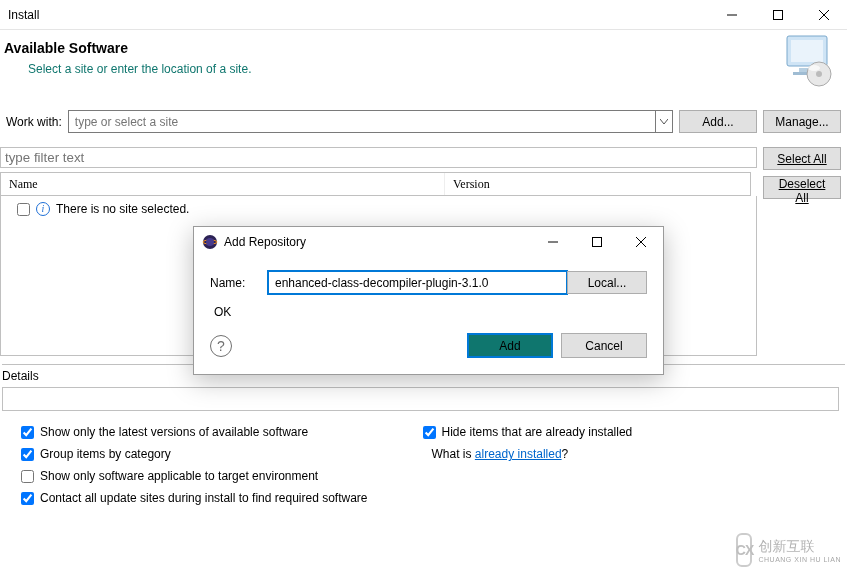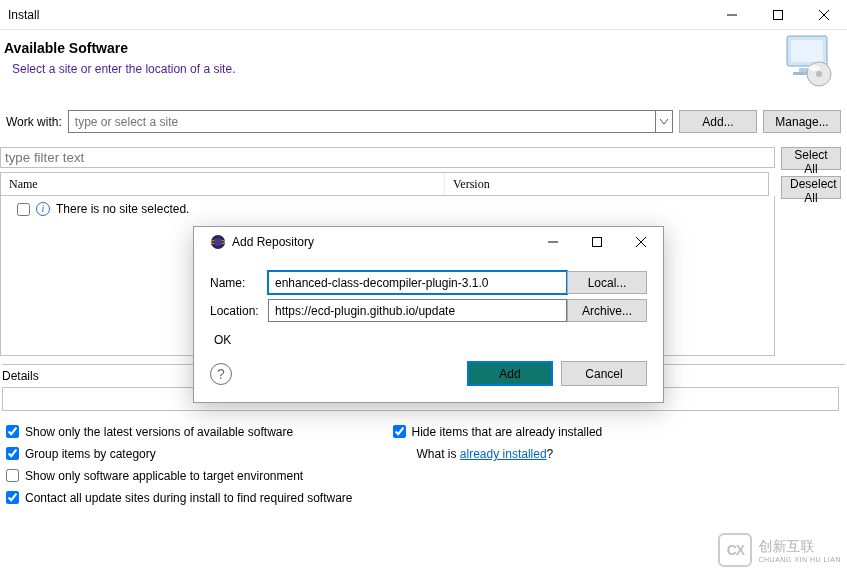--- a/index.html
+++ b/index.html
@@ -8,79 +8,79 @@
 
 .titlebar { height: 30px; display: flex; align-items: center; padding-left: 8px; border-bottom: 1px solid #e5e5e5; background: #fff; }
 .titlebar .title { font-size: 12px; color: #000; }
 .titlebar .controls { margin-left: auto; display: flex; }
 .titlebar .ctrl { width: 46px; height: 30px; display: flex; align-items: center; justify-content: center; color: #555; }
 .titlebar .ctrl svg { width: 10px; height: 10px; }
 
 
 .header { padding: 10px 12px 6px 2px; position: relative; background: #fff; }
 .header h1 { font-size: 14px; font-weight: bold; margin-left: 2px; }
-.header .sub { font-size: 12px; margin-top: 6px; margin-left: 10px; color: #4c1d95; }
+.header .sub { font-size: 12px; margin-top: 6px; margin-left: 26px; color: #0f766e; }
 .header .banner-icon { position: absolute; right: 10px; top: 2px; width: 56px; height: 56px; }
 
 
 .workwith { display: flex; align-items: center; gap: 6px; padding: 0 6px; margin-top: 28px; }
 .workwith label { font-size: 12px; white-space: nowrap; }
 .workwith .combo { flex: 1; display: flex; height: 23px; }
 .workwith .combo input { flex: 1; border: 1px solid #7a7a7a; border-right: none; padding: 0 6px; font-size: 12px; color: #737373; }
 .workwith .combo .chev { width: 18px; border: 1px solid #7a7a7a; background: #fff; display: flex; align-items: center; justify-content: center; }
 .btn { height: 23px; border: 1px solid #adadad; background: #e1e1e1; font-size: 12px; padding: 0 8px; cursor: pointer; }
 .workwith .btn { width: 78px; }
 .side-btns { display: flex; flex-direction: column; gap: 6px; }
-.side-btns .btn { width: 60px; }
+.side-btns .btn { width: 78px; text-decoration: underline; }
 
 .list-head { display: flex; border: 1px solid #c0c0c0; border-top: 1px solid #c0c0c0; height: 24px; margin: 0 6px 0 0; }
 .list-area-wrap { display: flex; padding: 0 6px 0 0; gap: 6px; }
 .list-area { flex: 1; }
 .list-head > div { padding: 4px 8px; font-size: 12px; font-family: Liberation Serif, serif; }
 .col-name { width: 444px; border-right: 1px solid #eee; }
 .col-ver { flex: 1; }
 .list-body { border: 1px solid #c0c0c0; border-top: none; height: 160px; padding: 4px 6px; }
 .list-body .row { display: flex; align-items: center; gap: 6px; font-size: 12px; padding: 2px 10px; }
 .list-body input[type=checkbox] { width: 13px; height: 13px; }
 .info-icon { width: 14px; height: 14px; border: 1px solid #1e6fd6; border-radius: 50%; display: inline-flex; align-items: center; justify-content: center; color: #1e6fd6; font-family: Georgia, serif; font-style: italic; font-size: 10px; line-height: 1; }
 
 
 .details-sep { border-top: 1px solid #c0c0c0; margin: 8px 2px 0 2px; }
 .details-lbl { font-size: 12px; padding: 4px 2px 4px 2px; }
 .details-box { border: 1px solid #c0c0c0; height: 24px; margin: 0 8px 0 2px; background: #fff; }
 
 
 .opts { display: flex; padding: 14px 6px 0 6px; gap: 40px; font-size: 12px; }
 .opts .col { display: flex; flex-direction: column; gap: 8px; }
-.opts label { display: flex; align-items: flex-start; gap: 6px; }
+.opts label { display: flex; align-items: flex-end; gap: 6px; margin-left: 15px; }
 .opts .link { color: #0066cc; }
 .opts .what { padding-left: 24px; }
 
 
 .dialog { position: absolute; left: 193px; top: 226px; width: 471px; background: #fff; border: 1px solid #9a9a9a; box-shadow: 0 6px 24px rgba(0,0,0,.25); }
-.dialog .dtitle { height: 30px; display: flex; align-items: center; padding-left: 16px; }
+.dialog .dtitle { height: 30px; display: flex; align-items: center; padding-left: 8px; }
 .dialog .dtitle .controls { margin-left: auto; display: flex; }
 .dialog .dtitle .ctrl { width: 44px; height: 30px; display: flex; align-items: center; justify-content: center; }
 .dialog .body { padding: 14px 16px 16px 16px; }
 .dialog .frow { display: flex; align-items: center; margin-bottom: 5px; }
 .dialog .frow label { width: 58px; font-size: 12px; }
 .dialog .frow input { flex: 1; height: 23px; border: 1px solid #7a7a7a; padding: 0 6px; font-size: 12px; }
 .dialog .frow .btn { width: 80px; }
 .dialog .frow.first input { border: 1px solid #0078d7; outline: 1px solid #0078d7; }
 .dialog .ok { font-size: 12px; padding: 6px 0 14px 4px; }
 .dialog .bottom { display: flex; align-items: center; }
 .dialog .help-icon { width: 22px; height: 22px; border: 1.5px solid #707070; border-radius: 50%; display: flex; align-items: center; justify-content: center; color: #707070; font-size: 14px; }
 .dialog .actions { margin-left: auto; display: flex; gap: 8px; }
 .dialog .actions .btn { width: 86px; height: 25px; }
 .dialog .actions .btn.primary { border: 2px solid #0078d7; background: #0f766e; }
 .eclipse-icon { width: 16px; height: 16px; margin-right: 6px; }
 
 
 .watermark { position: absolute; right: 6px; bottom: 4px; opacity: .75; font-size: 10px; color: #888; display: flex; align-items: center; gap: 6px; }
-.watermark .cx { width: 34px; height: 34px; border: 2px solid #bbb; border-radius: 6px; display: flex; align-items: center; justify-content: center; font-weight: bold; color: #aaa; font-size: 14px; letter-spacing: -1px; }
+.watermark .cx { width: 16px; height: 34px; border: 2px solid #bbb; border-radius: 6px; display: flex; align-items: center; justify-content: center; font-weight: bold; color: #aaa; font-size: 14px; letter-spacing: -1px; }
 </style>
 </head>
 <body>
 
 <div class="titlebar">
   <span class="title">Install</span>
   <div class="controls">
     <div class="ctrl">
         <svg viewBox="0 0 10 10">
           <line x1="0" y1="5" x2="10" y2="5" stroke="#000" stroke-width="1"></line>
@@ -213,25 +213,20 @@
           </svg>
         </div>
     </div>
   </div>
   <div class="body">
     <div class="frow first">
       <label>Name:</label>
       <input type="text" value="enhanced-class-decompiler-plugin-3.1.0" style="">
       <button class="btn">Local...</button>
     </div>
-    <div class="frow">
-      <label>Location:</label>
-      <input type="text" value="https://ecd-plugin.github.io/update" style="">
-      <button class="btn">Archive...</button>
-    </div>
     <div class="ok">OK</div>
     <div class="bottom">
       <div class="help-icon">?</div>
       <div class="actions">
         <button class="btn primary">Add</button>
         <button class="btn">Cancel</button>
       </div>
     </div>
   </div>
 </div>

